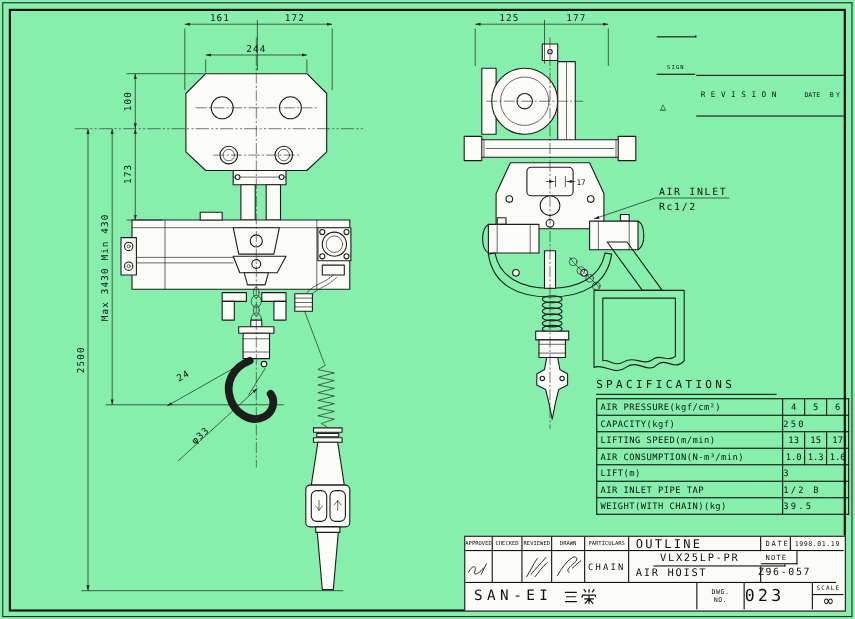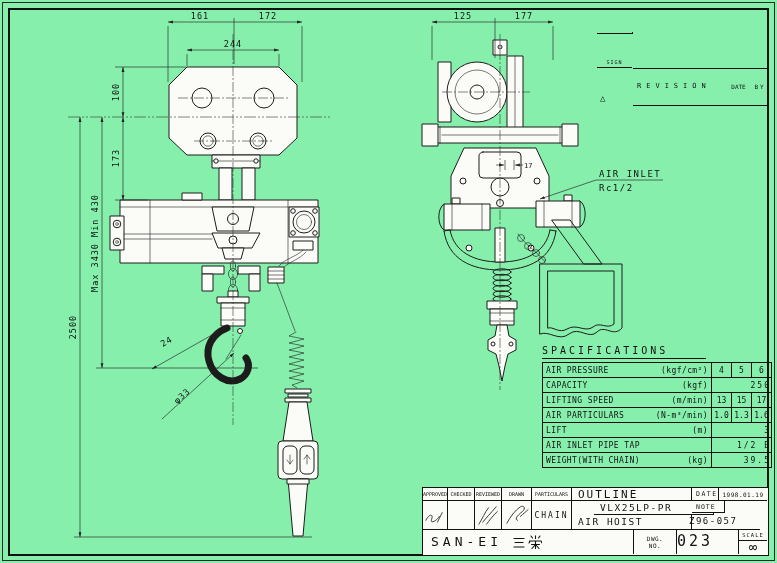--- a/index.html
+++ b/index.html
@@ -32,23 +32,23 @@
   .rev-by{flex:1;line-height:13px;text-align:center;font-size:6px;letter-spacing:2px;}
   .rev-c{border-right:1px solid #111;}
   .rc1{width:94px;}.rc2{width:24px;}.rc3{flex:1;border-right:none;}
 
   
   .spec{position:absolute;left:542px;top:345px;width:227px;}
   .spec-title{font-size:10px;letter-spacing:3px;border-bottom:1px solid #111;padding-bottom:2px;margin-bottom:3px;width:164px;}
   table.spec-t{border-collapse:collapse;table-layout:fixed;width:227px;}
   table.spec-t td{border:1px solid #111;height:14px;font-size:8px;padding:0;}
   td.sl{width:168px;}
-  .sl-in{display:flex;justify-content:space-between;padding:0 3px;letter-spacing:.4px;}
+  .sl-in{display:flex;padding:0 3px;letter-spacing:.4px;}
   td.sv{width:19px;text-align:center;}
-  td.svs{text-align:right;letter-spacing:2px;}
+  td.svs{text-align:left;letter-spacing:2px;}
 
   
   .tb{position:absolute;left:422px;top:487px;width:347px;height:69px;border:1.5px solid #111;box-sizing:border-box;background:#fbfbf8;}
   .tb-cell{position:absolute;box-sizing:border-box;border-right:1px solid #111;border-bottom:1px solid #111;overflow:hidden;}
   .nbr{border-right:none;}.nbb{border-bottom:none;}
   .hc{font-size:5px;text-align:center;line-height:13px;letter-spacing:0;}
   .tb-part{font-size:5px;text-align:center;line-height:13px;}
   .tb-outline{font-size:11px;letter-spacing:2px;line-height:13px;padding-left:6px;}
   .tb-datelbl{font-size:6.5px;letter-spacing:1.5px;line-height:13px;padding-left:4px;}
   .tb-dateval{font-size:6px;line-height:13px;text-align:center;letter-spacing:.5px;}
@@ -353,21 +353,21 @@
                 <span>(m/min)</span>
               </div>
             </td>
         <td class="sv">13</td>
         <td class="sv">15</td>
         <td class="sv">17</td>
       </tr>
       <tr>
         <td class="sl">
               <div class="sl-in">
-                <span>AIR PARTICULARS</span>
+                <span>AIR CONSUMPTION</span>
                 <span>(N-m³/min)</span>
               </div>
             </td>
         <td class="sv">1.0</td>
         <td class="sv">1.3</td>
         <td class="sv">1.6</td>
       </tr>
       <tr>
         <td class="sl">
               <div class="sl-in">

